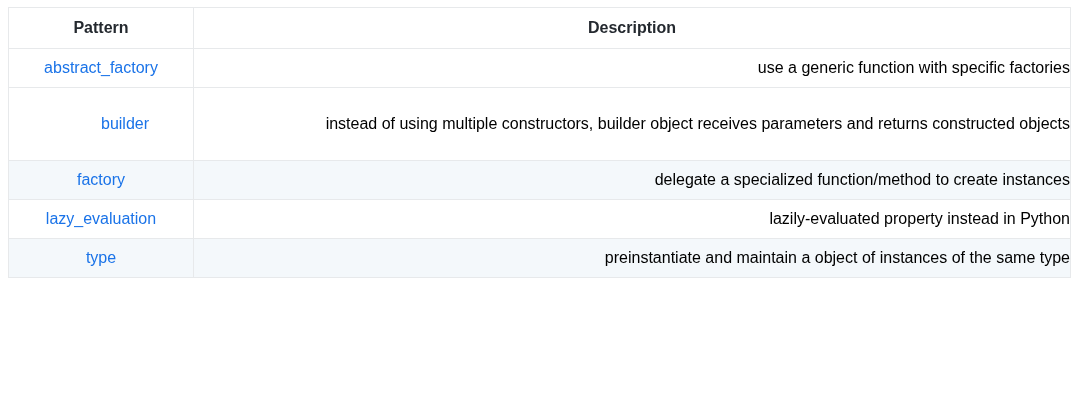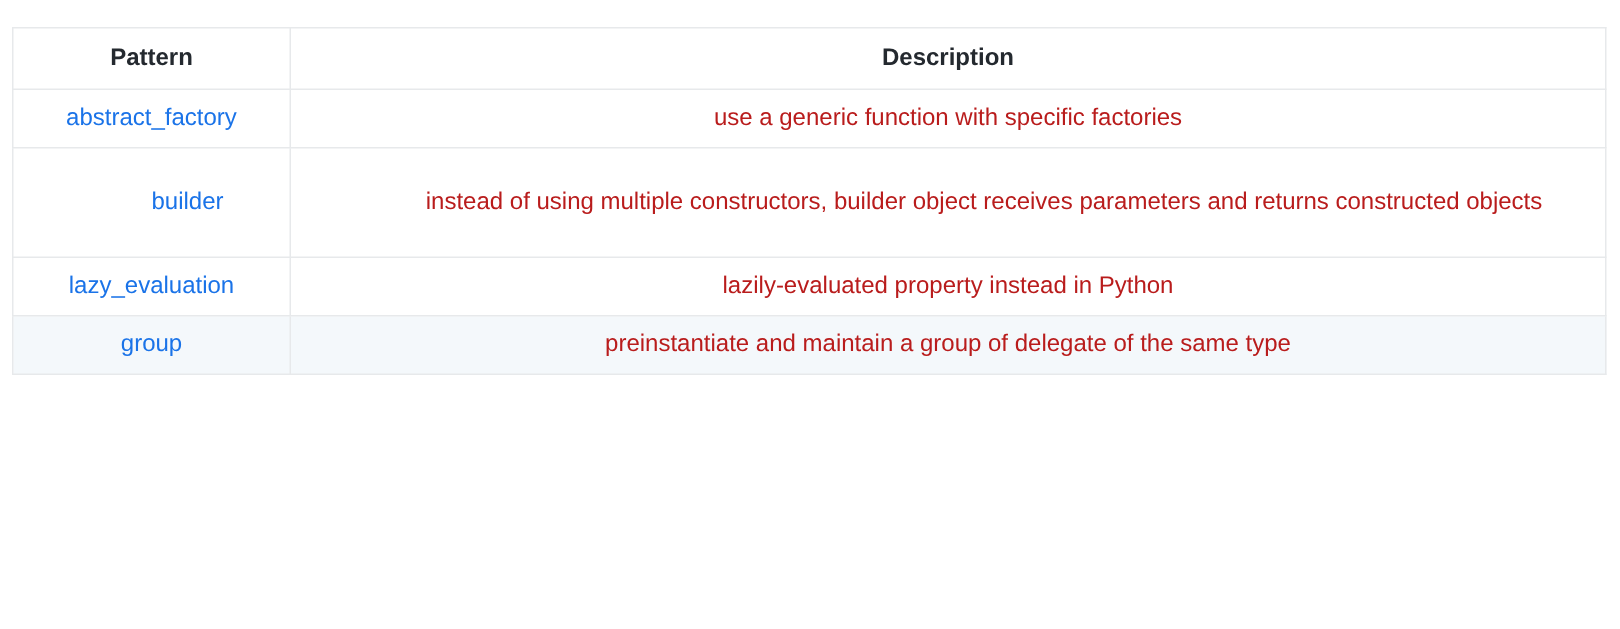--- a/index.html
+++ b/index.html
@@ -11,21 +11,21 @@
     overflow: hidden;
   }
   body {
     font-family: "Liberation Sans", sans-serif;
     -webkit-font-smoothing: antialiased;
   }
 
   .table-wrap {
     position: absolute;
     left: 8px;
-    top: 18px;
+    top: 7px;
     width: 1063px;
   }
 
   table.patterns-table {
     border-collapse: collapse;
     width: 100%;
     table-layout: fixed;
     border: 1px solid #e7e9eb;
     background: #ffffff;
   }
@@ -67,24 +67,24 @@
   }
 
   td.pattern-cell .pattern-link {
     color: #1a73e8;
     text-decoration: none;
     cursor: pointer;
     white-space: nowrap;
   }
 
   td.desc-cell {
-    text-align: center;
+    text-align: right;
     padding: 9px 14px;
     font-size: 16px;
-    color: #b91c1c;
+    color: #000000;
     line-height: 1.5;
   }
 
   
   tbody tr.h-single > td { height: 38px; }
   tbody tr.h-double > td { height: 72px; padding-left: 48px; }
 </style>
 </head>
 <body>
 
@@ -102,23 +102,27 @@
     </thead>
     <tbody id="table-body">
         <tr class="table-row row-odd h-single">
           <td class="pattern-cell"><a class="pattern-link">abstract_factory</a></td>
           <td class="desc-cell">use a generic function with specific factories</td>
         </tr>
         <tr class="table-row row-odd h-double">
           <td class="pattern-cell"><a class="pattern-link">builder</a></td>
           <td class="desc-cell">instead of using multiple constructors, builder object receives parameters and returns constructed objects</td>
         </tr>
+        <tr class="table-row row-even h-single">
+          <td class="pattern-cell"><a class="pattern-link">factory</a></td>
+          <td class="desc-cell">delegate a specialized function/method to create instances</td>
+        </tr>
         <tr class="table-row row-odd h-single">
           <td class="pattern-cell"><a class="pattern-link">lazy_evaluation</a></td>
           <td class="desc-cell">lazily-evaluated property instead in Python</td>
         </tr>
         <tr class="table-row row-even h-single">
-          <td class="pattern-cell"><a class="pattern-link">group</a></td>
-          <td class="desc-cell">preinstantiate and maintain a group of delegate of the same type</td>
+          <td class="pattern-cell"><a class="pattern-link">type</a></td>
+          <td class="desc-cell">preinstantiate and maintain a object of instances of the same type</td>
         </tr>
       </tbody>
   </table>
 </div>
 
 </body></html>

